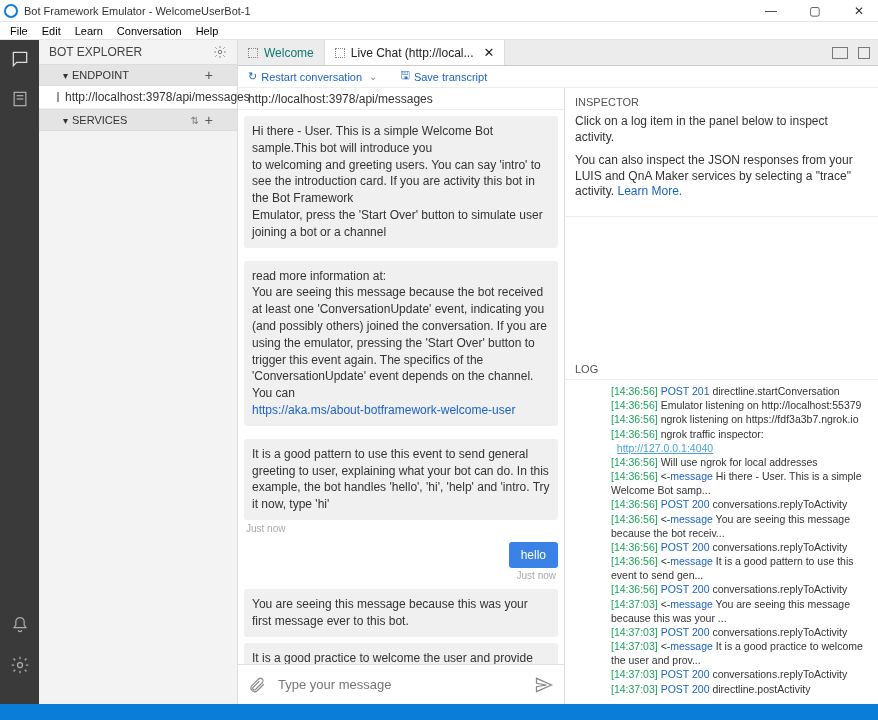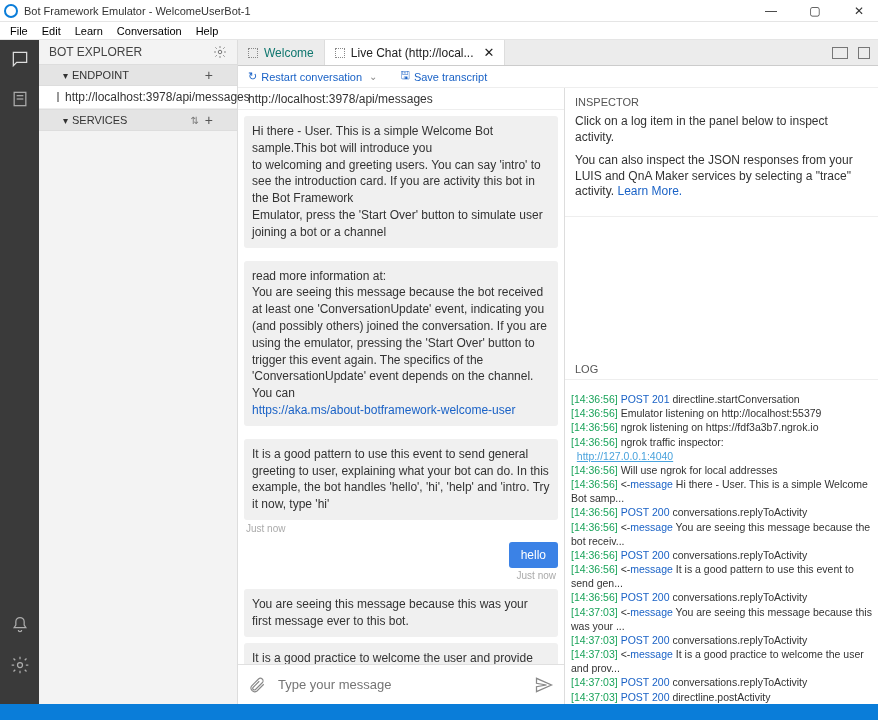--- a/index.html
+++ b/index.html
@@ -52,21 +52,21 @@
 .inputbar input { flex:1; border:none; outline:none; font-size:13px; color:#333;}
 .inputbar .send { width:20px; height:20px; cursor:pointer;}
 .rightcol { width:313px; display:flex; flex-direction:column; min-width:0;}
 .inspector { padding:8px 10px; border-bottom:1px solid #eee; font-size:12px; color:#333;}
 .inspector h3 { font-size:11px; font-weight:normal; color:#555; margin-bottom:6px;}
 .inspector p { margin-bottom:8px; line-height:1.3;}
 .inspector a { color:#1a62c6; text-decoration:none;}
 .logpanel { flex:1; display:flex; flex-direction:column; min-height:0;}
 .loghead { font-size:11px; color:#555; padding:4px 10px; border-bottom:1px solid #eee;}
 .logbody { flex:1; overflow-y:auto; font-family:Consolas, monospace; font-size:10.5px; padding:4px 6px; line-height:1.35; color:#333;}
-.logline { white-space:pre-wrap; word-break:break-word;}
+.logline { white-space:pre-wrap; word-break:break-word;margin-left:40px;}
 .lt { color:#1aa35a;}
 .lm { color:#1a62c6; cursor:pointer;}
 .lc { color:#1a62c6; cursor:pointer;}
 .la { color:#4aa3dd; text-decoration:underline; cursor:pointer;}
 .bottombar { height:16px; background:#0a7dd9;}
 </style>
 </head>
 <body>
 
 <div class="titlebar">
@@ -210,21 +210,21 @@
         </div>
       </div>
 
       <div class="rightcol">
         <div class="inspector" style="flex:0 0 auto;">
           <h3>INSPECTOR</h3>
           <p>Click on a log item in the panel below to inspect activity.</p>
           <p><span>You can also inspect the JSON responses from your LUIS and QnA Maker services by selecting a "trace" activity. </span><a>Learn More.</a></p>
         </div>
         <div style="flex:1"></div>
-        <div class="logpanel" style="flex:0 0 345px;gap:8px;">
+        <div class="logpanel" style="flex:0 0 345px;">
           <div class="loghead">LOG</div>
           <div class="logbody" id="logbody">
               <div class="logline"><span class="lt">[14:36:56]</span> <span class="lm">POST</span> <span class="lc">201</span> directline.startConversation</div>
               <div class="logline"><span class="lt">[14:36:56]</span> Emulator listening on http://localhost:55379</div>
               <div class="logline"><span class="lt">[14:36:56]</span> ngrok listening on https://fdf3a3b7.ngrok.io</div>
               <div class="logline"><span class="lt">[14:36:56]</span> ngrok traffic inspector:</div>
               <div class="logline">  <span class="la">http://127.0.0.1:4040</span></div>
               <div class="logline"><span class="lt">[14:36:56]</span> Will use ngrok for local addresses</div>
               <div class="logline"><span class="lt">[14:36:56]</span> &lt;-<span class="lc">message</span> Hi there - User. This is a simple Welcome Bot samp...</div>
               <div class="logline"><span class="lt">[14:36:56]</span> <span class="lm">POST</span> <span class="lc">200</span> conversations.replyToActivity</div>

